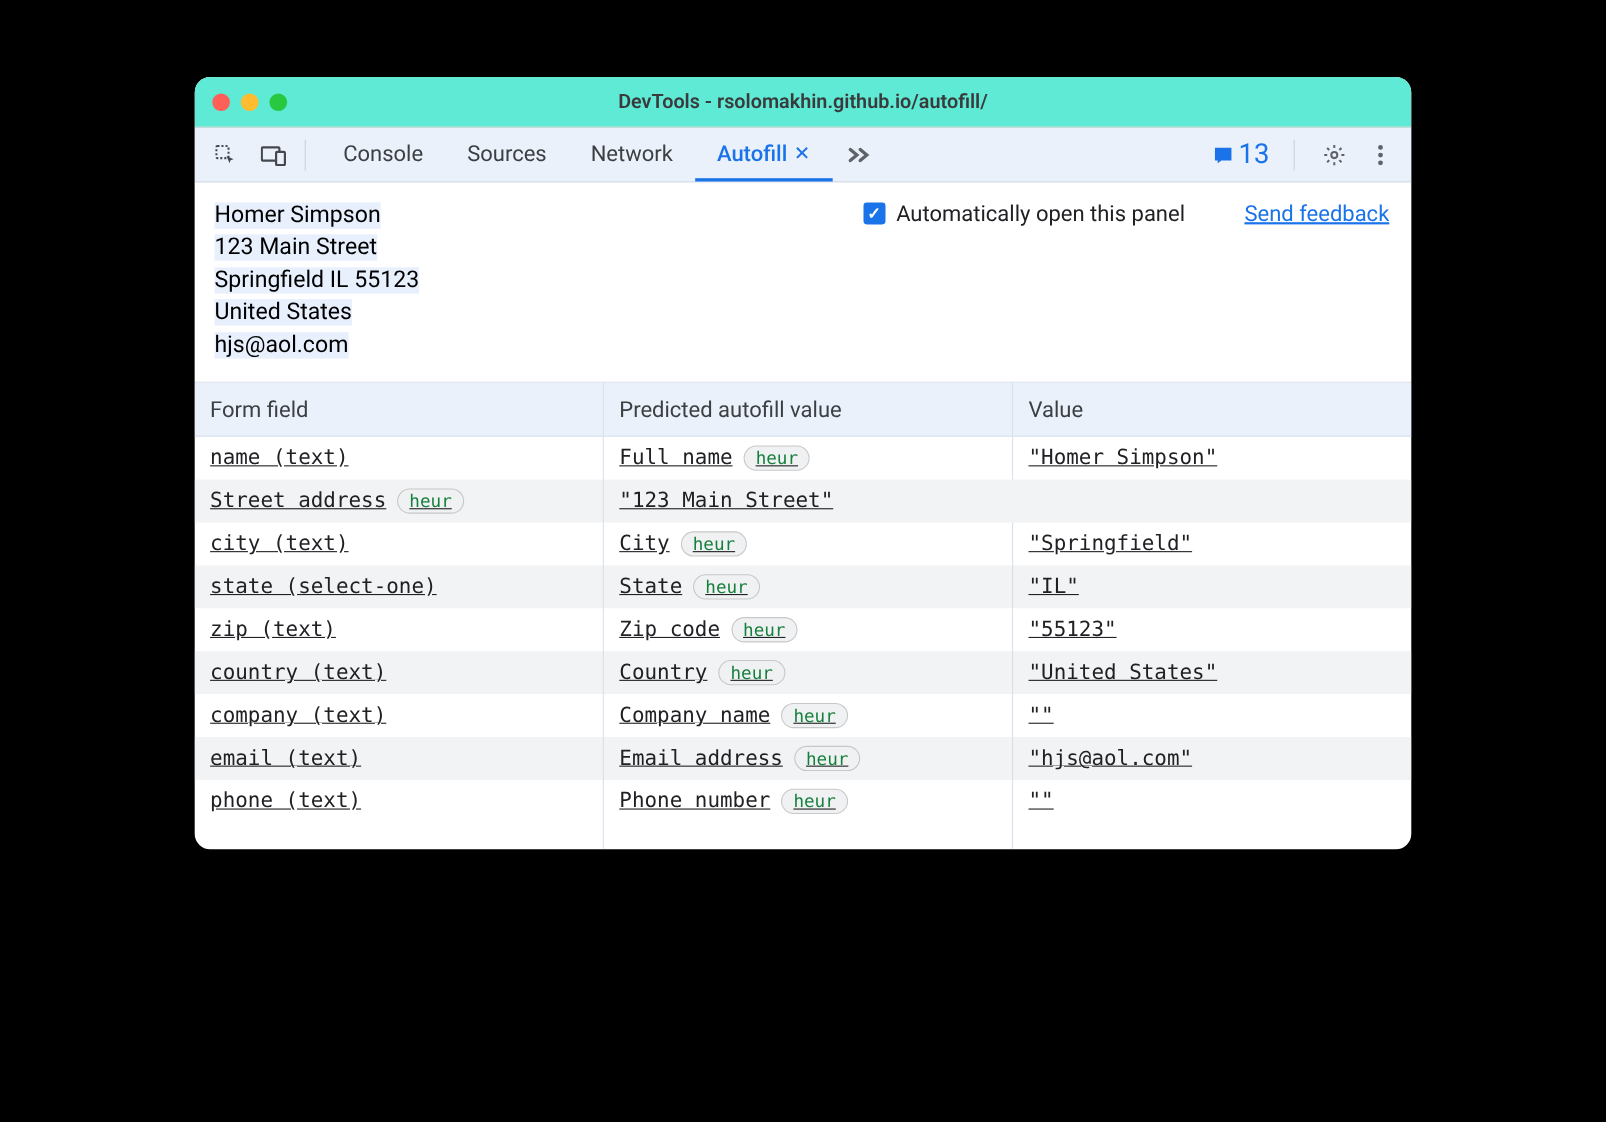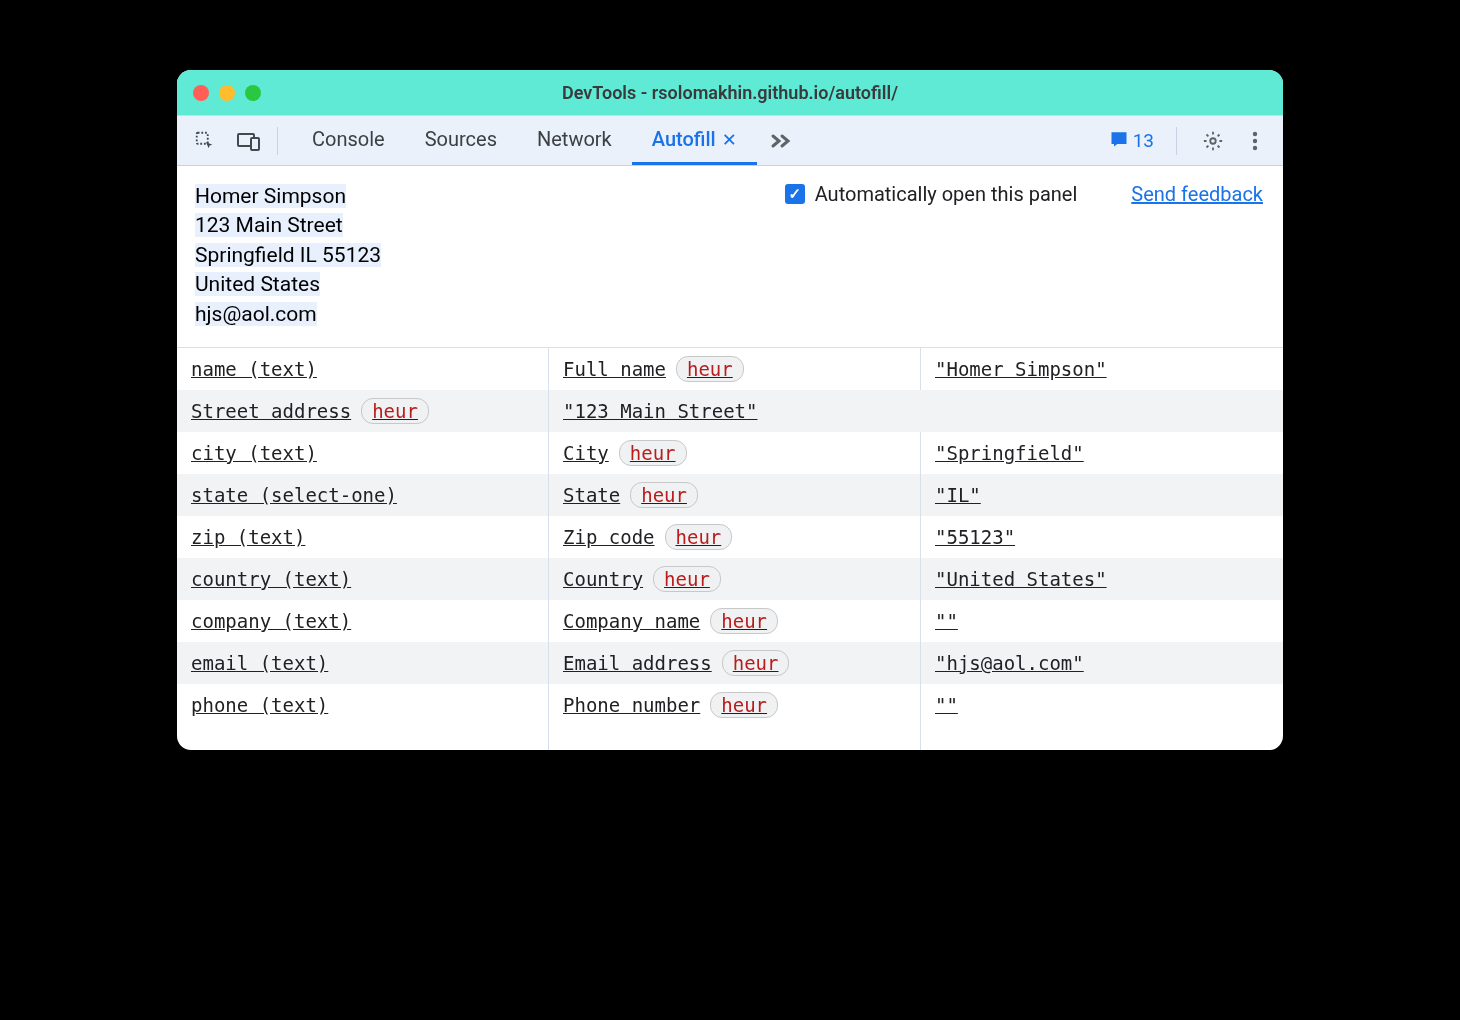--- a/index.html
+++ b/index.html
@@ -63,21 +63,21 @@
   align-items: center;
   font-size: 20px;
   color: #3c4043;
   cursor: pointer;
   border-bottom: 3px solid transparent;
   gap: 6px;
 }
 .tab.active { color: #1a73e8; border-bottom-color: #1a73e8; font-weight: 500; }
 .tab-close { font-size: 18px; color: #1a73e8; cursor: pointer; }
 .toolbar-right { margin-left: auto; display: flex; align-items: center; gap: 14px; }
-.badge-group { display: flex; align-items: flex-start; gap: 4px; color: #1a73e8; font-size: 19px; cursor: pointer; }
+.badge-group { display: flex; align-items: center; gap: 4px; color: #1a73e8; font-size: 25px; cursor: pointer; }
 .panel-top {
   display: flex;
   justify-content: space-between;
   align-items: flex-start;
   padding: 16px 20px 18px 18px;
   background: #fff;
 }
 .address-block { font-size: 21px; line-height: 1.4; color: #000000; }
 .address-block span { background: #e8f0fe; }
 .controls-row { display: flex; align-items: center; gap: 10px; font-size: 20px; color: #202124; white-space: nowrap; }
@@ -123,26 +123,26 @@
   padding: 8px 14px;
   border-right: 1px solid #d7e0eb;
   display: flex;
   align-items: center;
   gap: 10px;
   text-decoration: underline;
 }
 .td:last-child { border-right: none; white-space: pre; }
 .heur-badge {
   font-family: ui-monospace, Menlo, Monaco, Consolas, monospace;
-  font-size: 19px;
+  font-size: 16px;
   background: #f0f1f2;
   border: 1px solid #c8c8c8;
   border-radius: 12px;
   padding: 1px 10px;
-  color: #b91c1c;
+  color: #15803d;
 }
 .table-footer { height: 24px; display: flex; }
 .table-footer .td { padding: 0; }
 svg { display: block; }
 </style>
 </head>
 <body>
 
 <div class="window">
   <div class="titlebar">
@@ -218,20 +218,25 @@
       <span>hjs@aol.com</span>
     </div>
     <div class="controls-row">
       <div class="checkbox">✓</div>
       <span>Automatically open this panel</span>
       <span class="feedback-link">Send feedback</span>
     </div>
   </div>
 
   <div class="table">
+    <div class="table-header">
+      <div class="th col1">Form field</div>
+      <div class="th col2">Predicted autofill value</div>
+      <div class="th col3">Value</div>
+    </div>
     <div class="table-body" id="table-body">
         <div class="tr">
           <div class="td col1">name (text)</div>
           <div class="td col2">
             <span>Full name</span>
             <span class="heur-badge">heur</span>
           </div>
           <div class="td col3">"Homer Simpson"</div>
         </div>
         <div class="tr">

